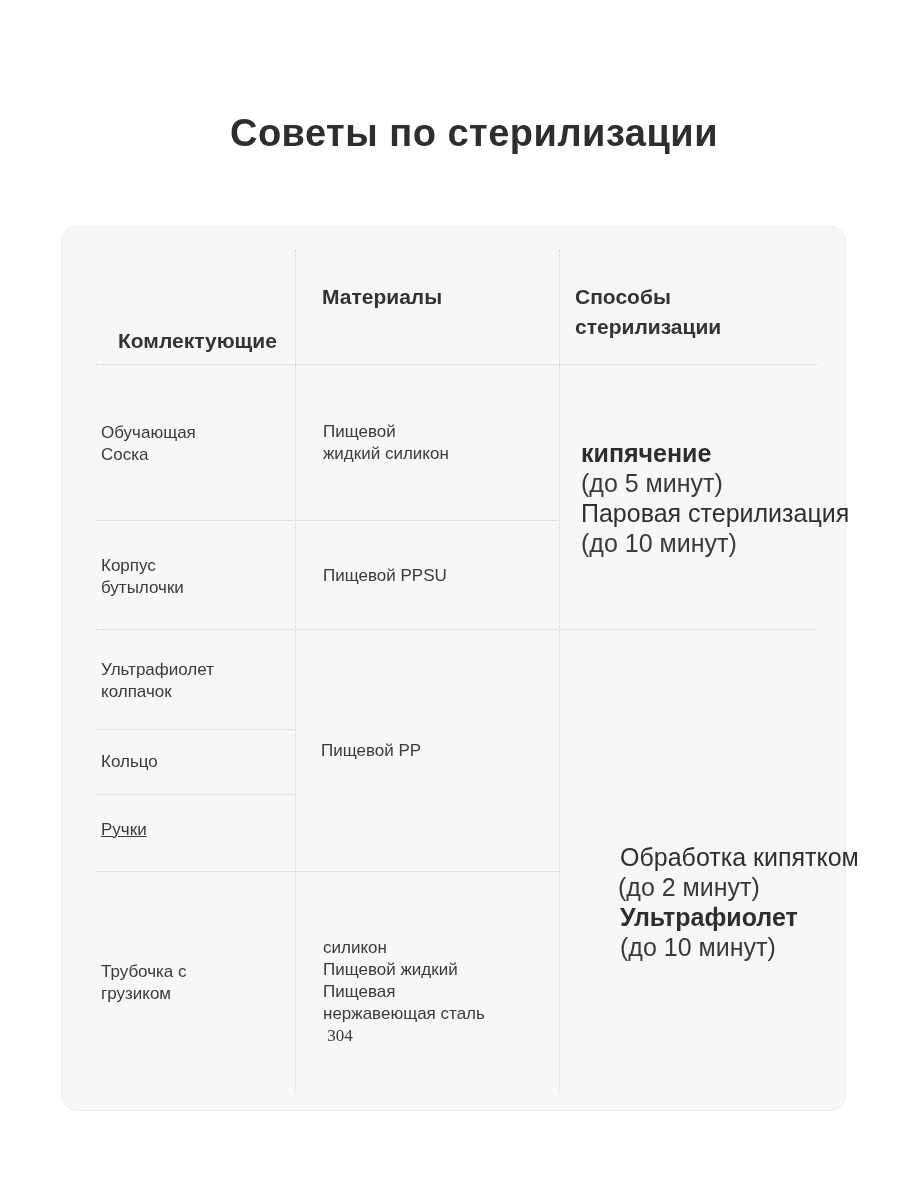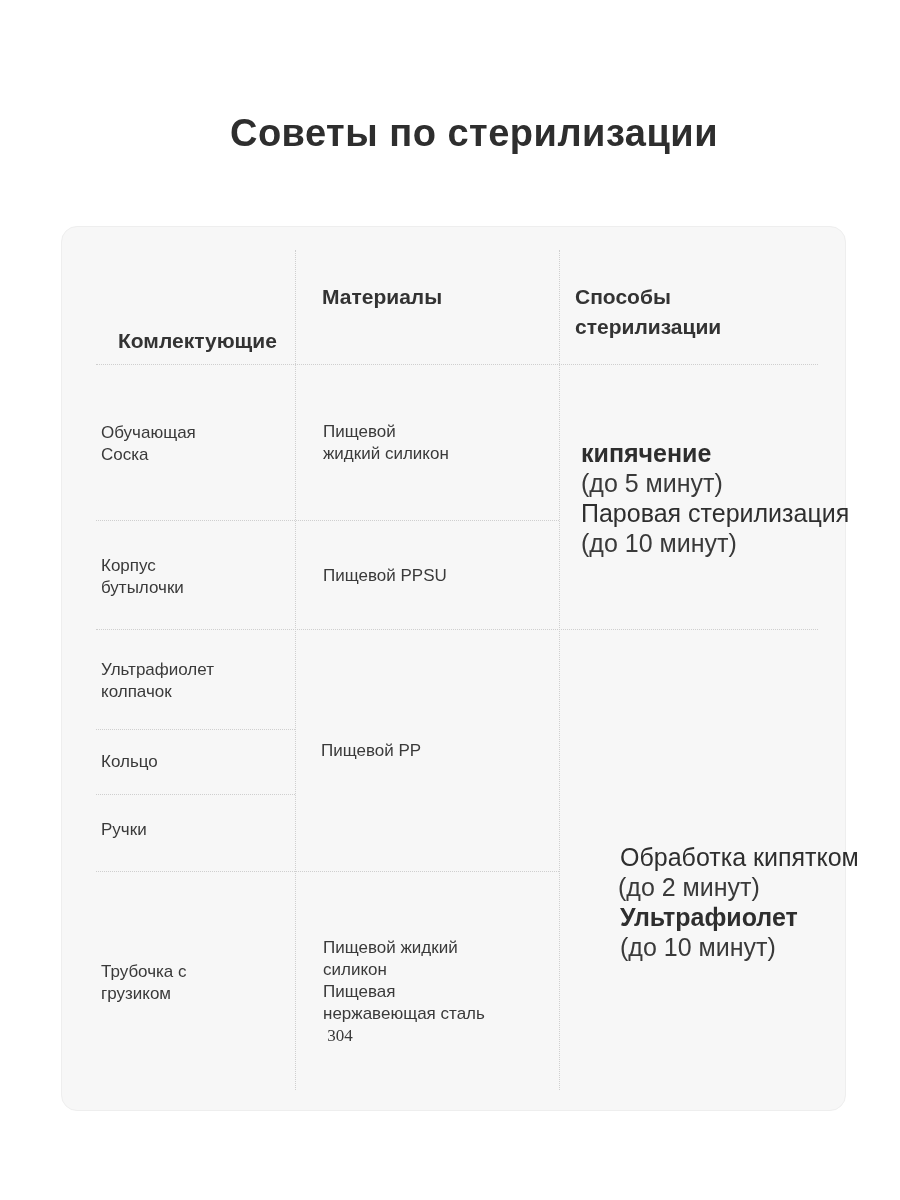--- a/index.html
+++ b/index.html
@@ -47,41 +47,41 @@
   <div>Корпус</div>
     <div>бутылочки</div>
 </div>
 <div class="t" style="left:101px; top:659px;">
   <div>Ультрафиолет</div>
     <div>колпачок</div>
 </div>
 <div class="t" style="left:101px; top:751px;">
   <div>Кольцо</div>
 </div>
-<div class="t" style="left:101px; top:819px;">
+<div class="t" style="left:101px; top:819px;text-decoration:underline;">
   <div>Ручки</div>
 </div>
 <div class="t" style="left:101px; top:961px;">
   <div>Трубочка с</div>
     <div>грузиком</div>
 </div>
 
 <div class="t" style="left:323px; top:421px;">
   <div>Пищевой</div>
     <div>жидкий силикон</div>
 </div>
 <div class="t" style="left:323px; top:565px;">
   <div>Пищевой PPSU</div>
 </div>
 <div class="t" style="left:321px; top:740px;">
   <div>Пищевой PP</div>
 </div>
 <div class="t" style="left:323px; top:937px;">
-  <div>Пищевой жидкий</div>
-    <div>силикон</div>
+  <div>силикон</div>
+    <div>Пищевой жидкий</div>
   <div>Пищевая</div>
     <div>нержавеющая сталь</div>
   <div style="white-space:pre;font-family:Liberation Serif, serif;"> 304</div>
 </div>
 
 <div class="m" style="left:581px; top:438px;">
   <div><b>кипячение</b></div>
   <div>(до 5 минут)</div>
   <div><b style="font-weight:normal;color:#2e2e2e;">Паровая стерилизация</b></div>
   <div>(до 10 минут)</div>

